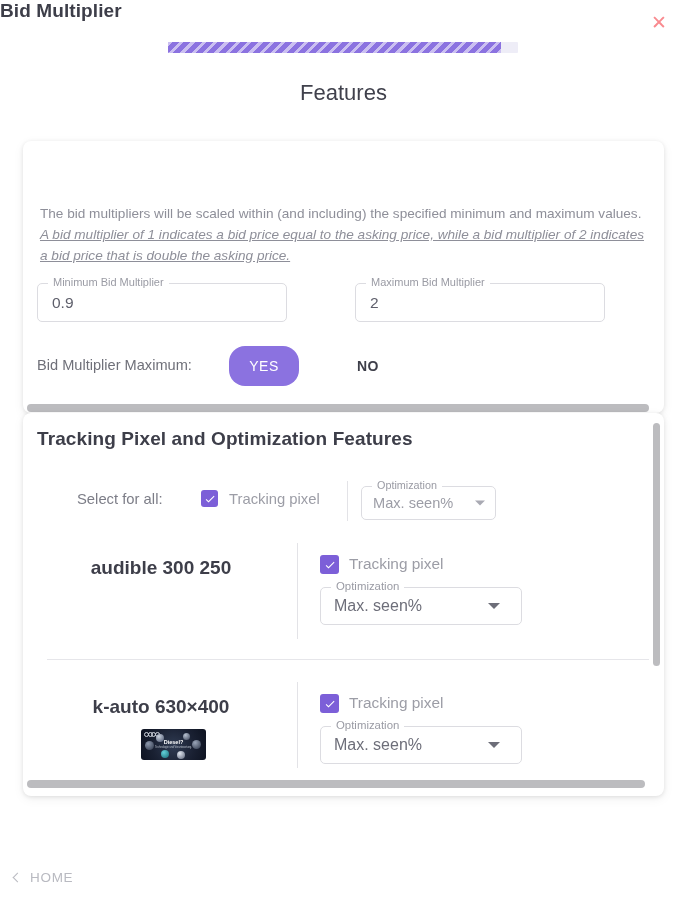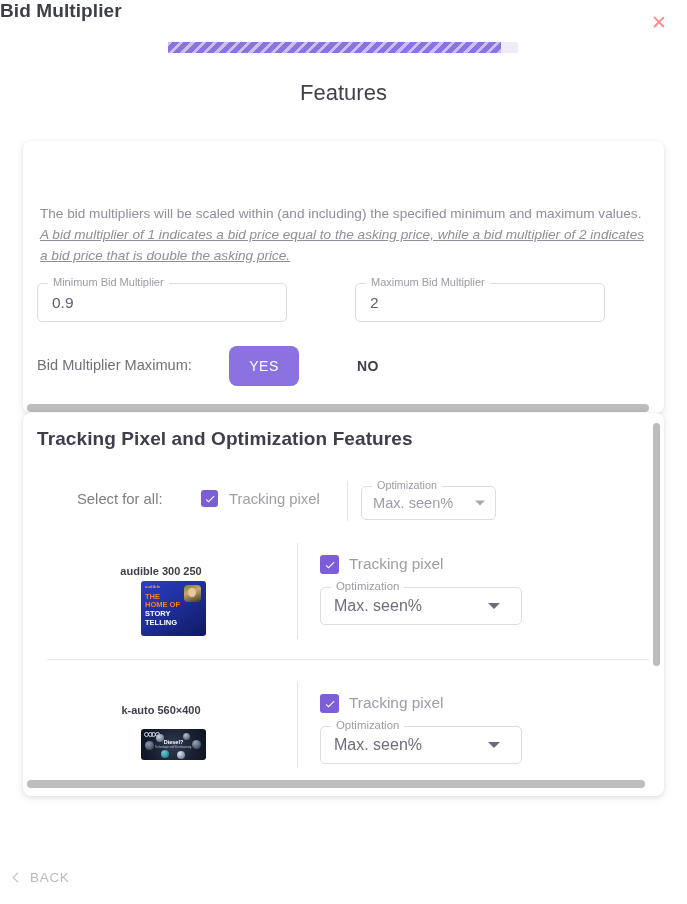--- a/index.html
+++ b/index.html
@@ -87,21 +87,21 @@
   #max-field { left: 355px; top: 283px; width: 250px; height: 39px; }
 
   
   .group-row { position: absolute; left: 37px; top: 346px; width: 580px; height: 40px; }
   .group-label {
     position: absolute; left: 0; top: 11px;
     font-size: 14.6px; color: #6f7079;
   }
   .toggle-yes {
     position: absolute; left: 192px; top: 0;
-    width: 70px; height: 40px; border-radius: 8px;
+    width: 70px; height: 40px; border-radius: 16px;
     background: #8b72e0; color: #fff;
     display: flex; align-items: center; justify-content: center;
     font-size: 14px; font-weight: 500; letter-spacing: .5px;
     cursor: pointer; border: none;
     font-family: "Liberation Sans", sans-serif;
   }
   .toggle-no {
     position: absolute; left: 300px; top: 0;
     width: 62px; height: 40px;
     display: flex; align-items: center; justify-content: center;
@@ -165,21 +165,21 @@
   }
   #row-0 { top: 124px; }
   #row-1 { top: 263px; }
   .row-divider {
     position: absolute; left: 24px; top: 246px;
     width: 602px; height: 1px; background: #e6e6ea;
   }
   .cr-name {
     position: absolute; left: 0; top: 20px; width: 248px;
     text-align: center;
-    font-size: 11px; font-weight: 700; color: #3d3e49; margin-top: 8px;
+    font-size: 19px; font-weight: 700; color: #3d3e49;
   }
   .thumb {
     position: absolute; left: 104px; top: 44px;
     border-radius: 3px; overflow: hidden;
   }
   .thumb.sq { width: 65px; height: 55px; }
   .thumb.wd { width: 65px; height: 31px; top: 53px; }
   .cr-divider {
     position: absolute; left: 260px; top: 6px;
     width: 1px; height: 96px; background: #e3e3e7;
@@ -337,50 +337,40 @@
         <div class="box">
           <span class="val">Max. seen%</span>
           <span class="caret"></span>
         </div>
         <span class="legend">Optimization</span>
       </div>
     </div>
 
     <div class="creative-row" id="row-0">
       <div class="cr-name">audible 300 250</div>
-      <div class="thumb sq">
-        <div class="aud">
-          <div class="aud-logo">audible</div>
-          <div class="aud-face"></div>
-          <div class="aud-l1">THE</div>
-          <div class="aud-l2">HOME OF</div>
-          <div class="aud-l3">STORY</div>
-          <div class="aud-l4">TELLING</div>
-        </div>
-      </div>
       <div class="cr-divider"></div>
       <div class="cb lg cr-cb">
         <svg viewBox="0 0 24 24">
             <path d="M9 16.2 4.8 12l-1.4 1.4L9 19 21 7l-1.4-1.4z" fill="#fff"></path>
           </svg>
       </div>
       <span class="cr-cb-text">Tracking pixel</span>
       <div class="tf cr-opt">
         <div class="box">
           <span class="val">Max. seen%</span>
           <span class="caret"></span>
         </div>
         <span class="legend">Optimization</span>
       </div>
     </div>
 
     <div class="row-divider"></div>
 
     <div class="creative-row" id="row-1">
-      <div class="cr-name">k-auto 560×400</div>
+      <div class="cr-name">k-auto 630×400</div>
       <div class="thumb wd">
         <div class="audi">
           <div class="audi-rings">
               <span></span>
               <span></span>
               <span></span>
               <span></span>
             </div>
           <div class="cyl c1"></div>
           <div class="cyl c2"></div>
@@ -407,17 +397,17 @@
         <span class="legend">Optimization</span>
       </div>
     </div>
 
     <div class="hscroll" id="track-hscroll"></div>
   </div>
 
   <div class="footer">
     <button class="back-btn">
       <span class="chev"></span>
-      <span>BACK</span>
+      <span>HOME</span>
     </button>
   </div>
 
 </div>
 
 </body></html>

